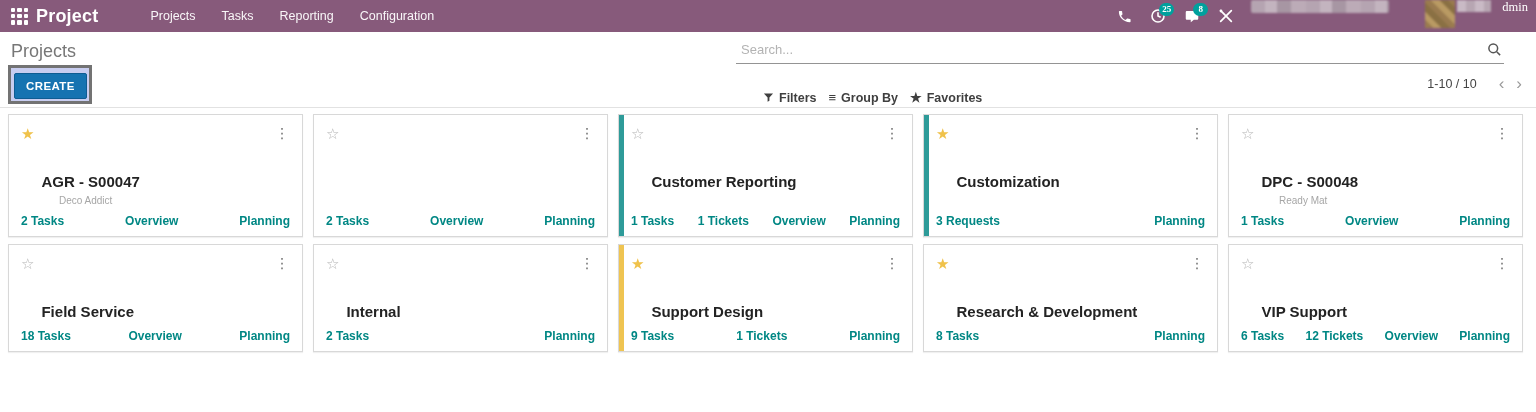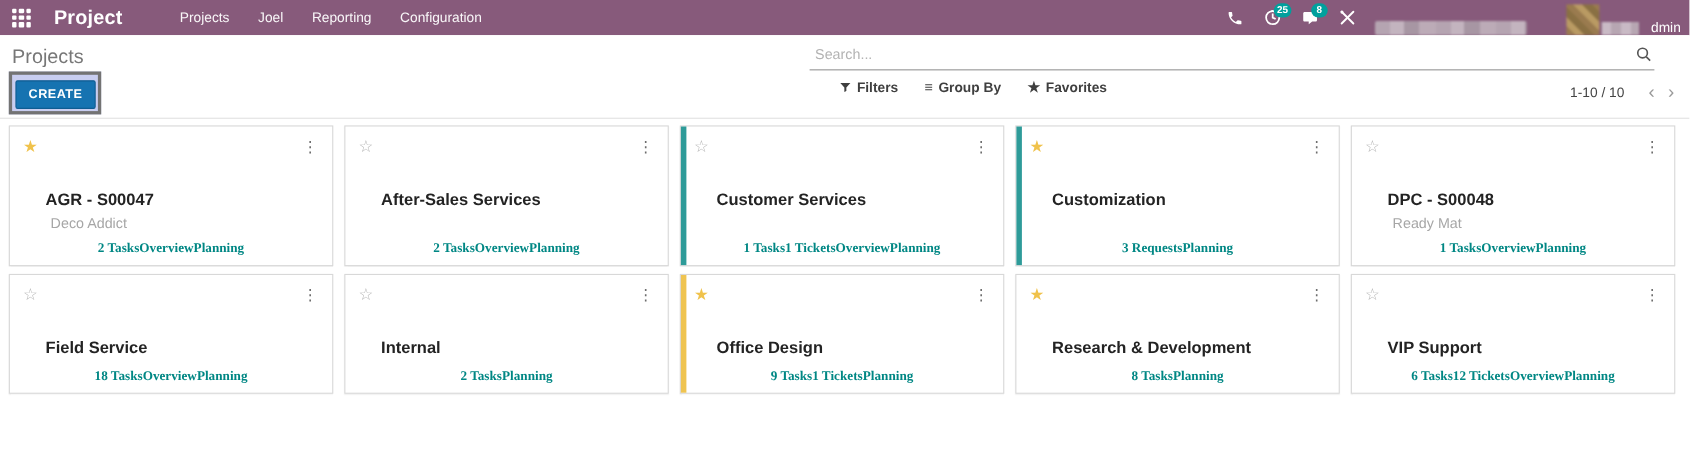--- a/index.html
+++ b/index.html
@@ -5,26 +5,26 @@
   * { margin:0; padding:0; box-sizing:border-box; }
   html,body { width:1536px; height:412px; background:#ffffff; overflow:hidden;
               font-family:"Liberation Sans", sans-serif; }
 
   
   .topbar { position:relative; height:32px; background:#875A7B; display:flex;
             align-items:center; color:#fff; }
   .apps-grid { width:17px; height:17px; margin-left:11px; display:grid;
                grid-template-columns:repeat(3,1fr); gap:2px; cursor:pointer; }
   .apps-grid i { background:#fff; border-radius:1px; }
-  .app-title { font-size:18px; font-weight:bold; margin-left:21px; letter-spacing:.2px; cursor:pointer; }
+  .app-title { font-size:18px; font-weight:bold; margin-left:8px; letter-spacing:.2px; cursor:pointer; }
   .top-menu { display:flex; margin-left:52px; gap:26px; }
   .menu-item { font-size:12.5px; color:rgba(255,255,255,.95); cursor:pointer; }
 
   .tb-right { position:absolute; right:8px; top:0; height:32px; display:flex;
-              align-items:flex-end; gap:0; }
+              align-items:flex-start; gap:0;font-family:Liberation Serif, serif; }
   .tb-ico { position:relative; width:34px; height:32px; display:flex; align-items:center;
             justify-content:center; cursor:pointer; }
   .tb-ico svg { display:block; }
   .badge { position:absolute; top:3px; left:18px; min-width:15px; height:13px;
            background:#00A09D; color:#fff; border-radius:7px; font-size:9px;
            line-height:13px; text-align:center; padding:0 3px; font-weight:bold; }
   .blur-company { width:138px; height:13px; margin:0 10px 0 8px; border-radius:2px;
         background:repeating-linear-gradient(90deg,#b5a4b1 0 14px,#c3b4bf 14px 26px,#a796a3 26px 40px,#bcabb7 40px 55px);
         filter:blur(1.2px); }
   .blur-avatar { width:30px; height:28px; margin-left:26px;
@@ -45,21 +45,21 @@
                 font-family:"Liberation Sans", sans-serif; font-size:11.5px; font-weight:bold;
                 letter-spacing:.4px; padding:6px 11px; cursor:pointer; border-radius:2px; }
 
   .search-wrap { position:absolute; left:736px; top:6px; width:768px; }
   .search-input { width:100%; border:none; border-bottom:1px solid #949494; outline:none;
                   font-family:"Liberation Sans", sans-serif; font-size:13px; color:#333;
                   padding:4px 26px 6px 5px; }
   .search-input::placeholder { color:#b3b3b3; }
   .search-ico { position:absolute; right:2px; top:4px; cursor:pointer; }
 
-  .filter-row { position:absolute; left:763px; top:40px; display:flex; gap:24px;
+  .filter-row { position:absolute; left:763px; top:58px; display:flex; gap:12px;
                 align-items:center; }
   .filter-btn { display:flex; align-items:center; gap:5px; font-size:12.5px;
                 font-weight:bold; color:#3f3f3f; cursor:pointer; }
   .filter-btn .glyph { font-size:13px; color:#3f3f3f; }
 
   .pager { position:absolute; right:8px; top:44px; display:flex; align-items:center; }
   .pager-count { font-size:12.5px; color:#444; margin-right:16px; }
   .pager-btn { font-size:17px; color:#9a9a9a; cursor:pointer; padding:0 6px; line-height:16px; }
 
   
@@ -68,44 +68,44 @@
           border:1px solid #d8d8d8; box-shadow:0 1px 1px rgba(0,0,0,.06);
           padding:10px 12px 8px 12px; display:flex; flex-direction:column; }
   .card .strip { position:absolute; left:0; top:0; bottom:0; width:5px; }
   .card-head { display:flex; align-items:flex-start; }
   .star { font-size:15px; line-height:18px; margin-right:7px; cursor:pointer; }
   .star.on  { color:#F0C24B; }
   .star.off { color:#b5b5b5; }
   .card-title { font-size:15px; font-weight:bold; color:#232323; line-height:18px; cursor:pointer;margin-top:48px; }
   .kebab { position:absolute; right:9px; top:8px; font-size:14px; color:#6d6d6d;
            cursor:pointer; padding:2px 4px; }
-  .card-sub { font-size:13px; color:#a6a6a6; margin:4px 0 0 25px; }
-  .card-foot { margin-top:auto; display:flex; justify-content:center;
-               align-items:center; padding-top:8px;font-family:Liberation Serif, serif; }
+  .card-sub { font-size:10px; color:#a6a6a6; margin:4px 0 0 38px; }
+  .card-foot { margin-top:auto; display:flex; justify-content:space-between;
+               align-items:center; padding-top:8px; }
   .card-link { font-size:12px; font-weight:bold; color:#008784; cursor:pointer; }
 </style>
 </head>
 <body>
 
 <header class="topbar">
   <div class="apps-grid">
     <i></i>
       <i></i>
       <i></i>
       <i></i>
       <i></i>
       <i></i>
       <i></i>
       <i></i>
       <i></i>
   </div>
   <div class="app-title">Project</div>
   <nav class="top-menu">
       <span class="menu-item">Projects</span>
-      <span class="menu-item">Joel</span>
+      <span class="menu-item">Tasks</span>
       <span class="menu-item">Reporting</span>
       <span class="menu-item">Configuration</span>
     </nav>
 
   <div class="tb-right">
     <div class="tb-ico">
       <svg width="15" height="15" viewBox="0 0 24 24" fill="#fff">
         <path d="M6.6 10.8c1.5 3 3.9 5.4 6.9 6.9l2.3-2.3c.3-.3.7-.4 1.1-.2 1.2.4 2.5.6 3.8.6.6 0 1 .4 1 1V20c0 .6-.4 1-1 1C10.6 21 3 13.4 3 4c0-.6.4-1 1-1h3.2c.6 0 1 .4 1 1 0 1.3.2 2.6.6 3.8.1.4 0 .8-.2 1.1l-2.3 2.3z"></path>
       </svg>
     </div>
@@ -190,36 +190,35 @@
         <span class="card-link">2 Tasks</span>
         <span class="card-link">Overview</span>
         <span class="card-link">Planning</span>
       </div>
   </div>
 
   <div class="card">
 
     <div class="card-head">
       <span class="star off">☆</span>
-      <span class="card-title">After-Sales Services</span>
     </div>
     <span class="kebab">⋮</span>
 
     <div class="card-foot">
         <span class="card-link">2 Tasks</span>
         <span class="card-link">Overview</span>
         <span class="card-link">Planning</span>
       </div>
   </div>
 
   <div class="card">
     <span class="strip" style="background: rgb(46, 155, 153);"></span>
     <div class="card-head">
       <span class="star off">☆</span>
-      <span class="card-title">Customer Services</span>
+      <span class="card-title">Customer Reporting</span>
     </div>
     <span class="kebab">⋮</span>
 
     <div class="card-foot">
         <span class="card-link">1 Tasks</span>
         <span class="card-link">1 Tickets</span>
         <span class="card-link">Overview</span>
         <span class="card-link">Planning</span>
       </div>
   </div>
@@ -279,21 +278,21 @@
     <div class="card-foot">
         <span class="card-link">2 Tasks</span>
         <span class="card-link">Planning</span>
       </div>
   </div>
 
   <div class="card">
     <span class="strip" style="background: rgb(239, 196, 81);"></span>
     <div class="card-head">
       <span class="star on">★</span>
-      <span class="card-title">Office Design</span>
+      <span class="card-title">Support Design</span>
     </div>
     <span class="kebab">⋮</span>
     <div class="card-foot">
         <span class="card-link">9 Tasks</span>
         <span class="card-link">1 Tickets</span>
         <span class="card-link">Planning</span>
       </div>
   </div>
 
   <div class="card">

